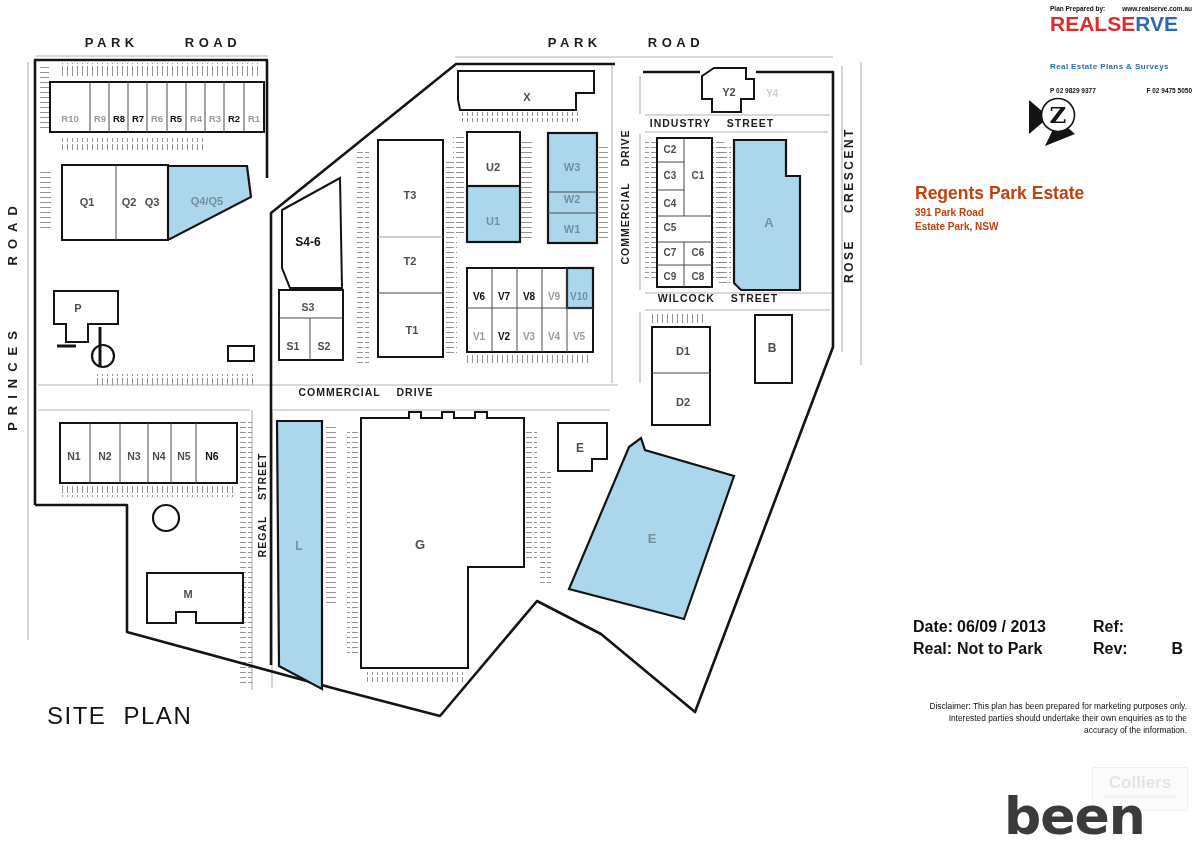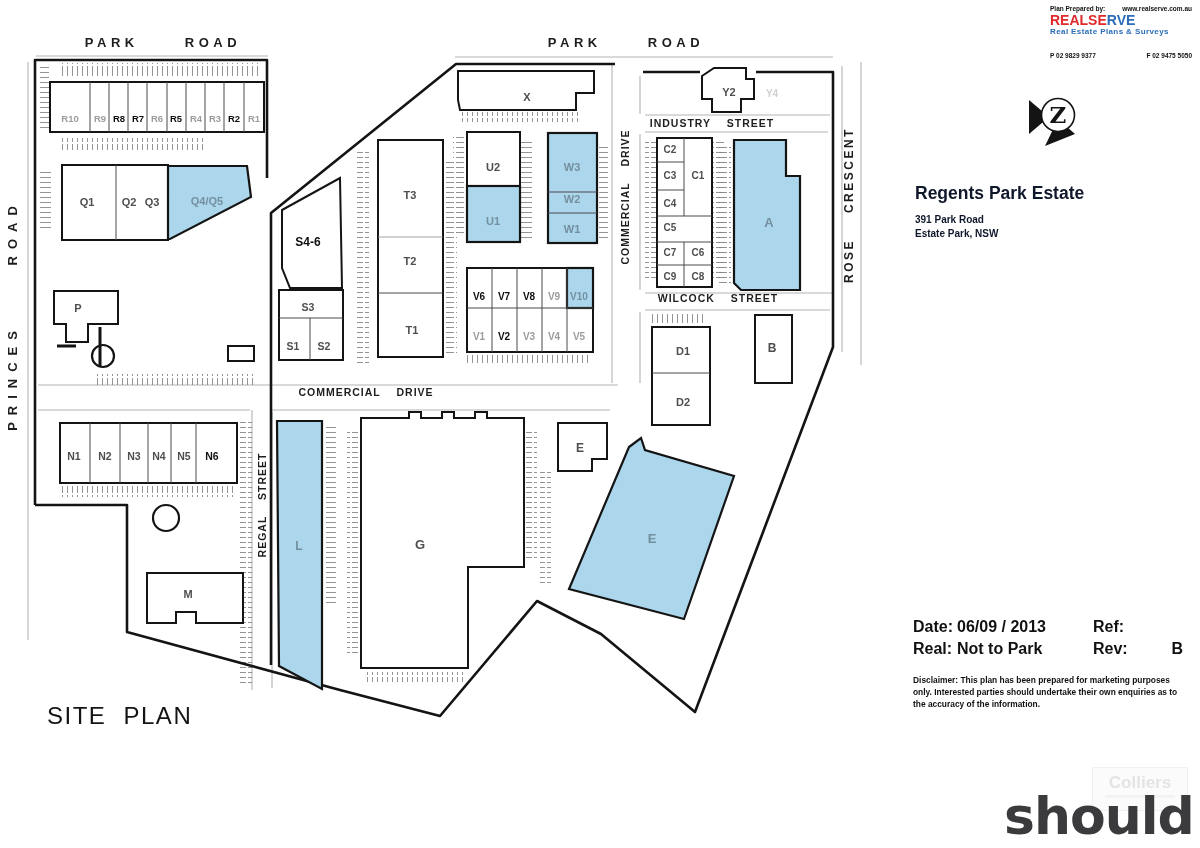--- a/index.html
+++ b/index.html
@@ -28,39 +28,39 @@
   .unit{font-family:"Liberation Sans",sans-serif;}
   .u-normal{fill:#4e4e4e;font-weight:700;}
   .u-bold{fill:#0f0f0f;font-weight:700;}
   .u-muted{fill:#9c9c9c;font-weight:700;}
   .u-hl{fill:#74909f;font-weight:700;}
   .u-faint{fill:#cfcfcf;font-weight:700;}
 
   
   .rs-block{position:absolute;left:1050px;top:5px;width:142px;}
   .rs-top{display:flex;justify-content:space-between;font-size:6.5px;font-weight:700;color:#111;}
-  .rs-name{font-size:14px;font-weight:800;letter-spacing:0px;line-height:1.0;margin-top:1px;}
+  .rs-name{font-size:21px;font-weight:800;letter-spacing:0px;line-height:1.0;margin-top:1px;}
   .rs-red{color:#e02a2c;}
   .rs-blue{color:#2b6cb8;}
   .rs-tagline{font-size:8px;font-weight:700;color:#2b6cb8;letter-spacing:0.4px;}
   .rs-contact{display:flex;justify-content:space-between;font-size:6.5px;font-weight:700;color:#111;margin-top:16px;}
 
   .north{position:absolute;left:1025px;top:88px;width:62px;height:62px;}
   .north text{font-family:"DejaVu Serif",serif;}
 
-  .estate{position:absolute;left:915px;top:183px;width:260px;color:#0f172a;}
+  .estate{position:absolute;left:915px;top:183px;width:260px;color:#c2410c;}
   .estate h1{margin:0;font-size:17.5px;font-weight:700;}
-  .estate .addr{font-size:10px;font-weight:700;line-height:1.4;margin-top:9px;}
+  .estate .addr{font-size:10px;font-weight:700;line-height:1.4;margin-top:2px;}
 
   .meta{position:absolute;left:913px;top:618px;width:276px;font-size:16px;font-weight:700;color:#111;}
   .meta .row{display:grid;grid-template-columns:44px 136px 40px 1fr;margin-bottom:4px;}
   .meta .rv{text-align:right;padding-right:6px;}
 
-  .disclaimer{position:absolute;left:913px;top:674px;width:274px;font-size:8.4px;font-weight:700;
-              color:#111;line-height:1.45;}
+  .disclaimer{position:absolute;left:913px;top:700px;width:274px;font-size:8.4px;font-weight:400;
+              color:#111;line-height:1.45;text-align:right;}
 
   .colliers{position:absolute;left:1092px;top:767px;width:94px;height:42px;background:#fbfbfb;
             border:1px solid #f0f0f0;text-align:center;}
   .colliers .cw{font-size:17px;font-weight:700;color:#e4e4e4;margin-top:5px;}
   .colliers .cbar{height:3px;width:70px;margin:2px auto 0;background:#f3f3f3;}
 
   .dexus{position:absolute;left:1004px;top:786px;font-family:"DejaVu Sans",sans-serif;
          font-size:52px;font-weight:700;color:#3b3b3d;letter-spacing:-1px;}
 
   .site-plan{position:absolute;left:47px;top:702px;font-size:24px;font-weight:400;color:#141414;
@@ -261,21 +261,21 @@
   </svg>
 
   <div class="rs-block">
     <div class="rs-top">
       <span>Plan Prepared by:</span>
       <span>www.realserve.com.au</span>
     </div>
     <div class="rs-name">
       <span class="rs-red" style="color: rgb(224, 42, 44);">REALSE</span><span class="rs-blue" style="color: rgb(43, 108, 184);">RVE</span>
     </div>
-    <div class="rs-tagline" style="color: rgb(43, 108, 184);">Real Estate Plans &amp; Surveys</div>
+    <div class="rs-tagline" style="color: rgb(43, 108, 184); margin-top: 28px;">Real Estate Plans &amp; Surveys</div>
     <div class="rs-contact">
       <span>P  02 9829 9377</span>
       <span>F  02 9475 5050</span>
     </div>
   </div>
 
   <svg class="north" viewBox="0 0 62 62">
     <polygon points="4,12 4,46 24,29" fill="#141414"></polygon>
     <polygon points="20,58 50,46 33,31" fill="#141414"></polygon>
     <circle cx="33" cy="27" r="16.5" fill="#ffffff" stroke="#141414" stroke-width="1.6"></circle>
@@ -305,17 +305,17 @@
     </div>
   </div>
 
   <div class="disclaimer">Disclaimer: This plan has been prepared for marketing purposes only. Interested parties should undertake their own enquiries as to the accuracy of the information.</div>
 
   <div class="colliers">
     <div class="cw">Colliers</div>
     <div class="cbar"></div>
   </div>
 
-  <div class="dexus" style="color: rgb(59, 59, 61);">should</div>
+  <div class="dexus" style="color: rgb(59, 59, 61);">been</div>
 
   <div class="site-plan">SITE PLAN</div>
 
 </div>
 
 </body></html>

